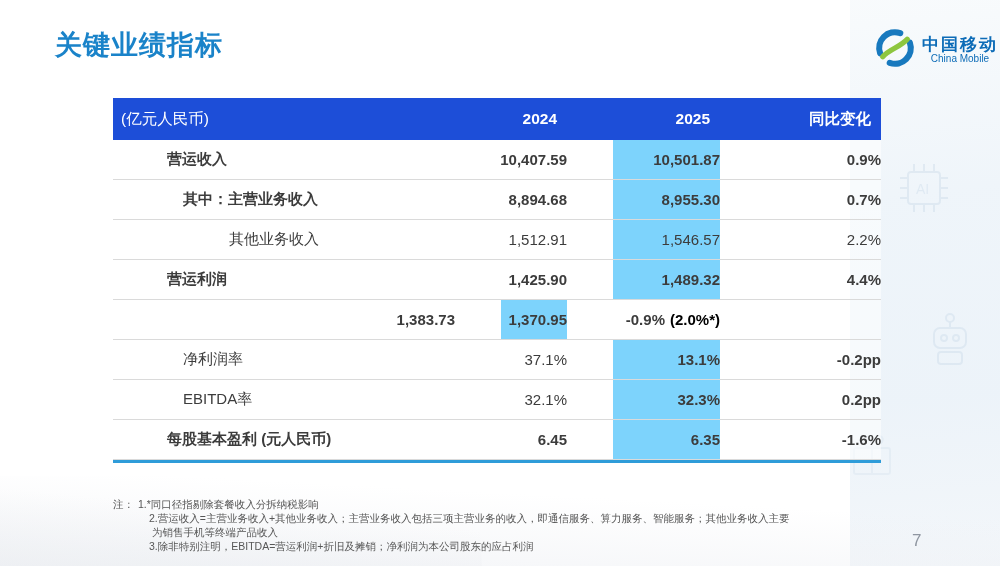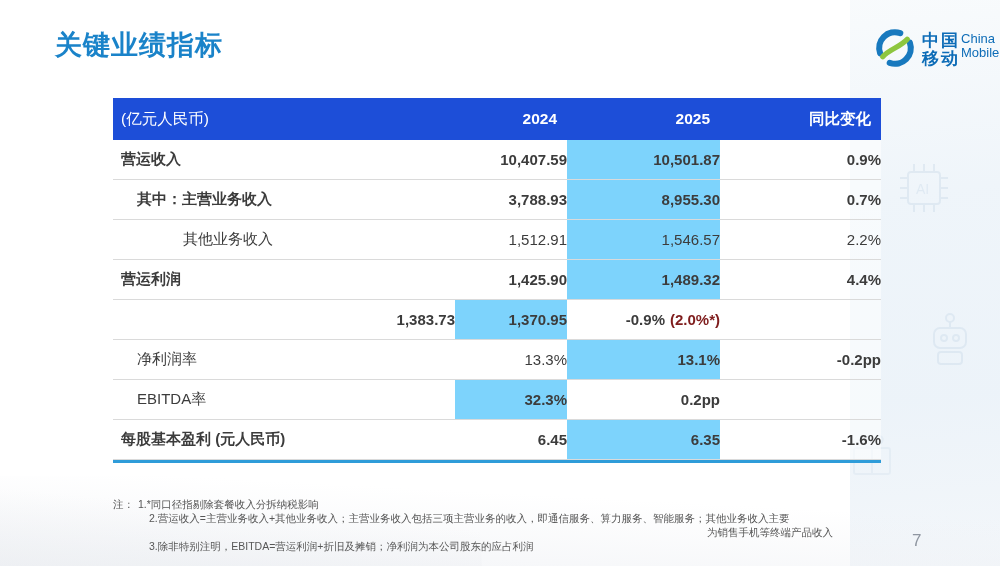--- a/index.html
+++ b/index.html
@@ -27,56 +27,56 @@
   }
   .wm{position:absolute;opacity:.35;pointer-events:none;}
   .wm svg{display:block;}
 
   
   .title{
     position:absolute;left:55px;top:27px;
     font-size:27px;font-weight:bold;color:#1a83c9;letter-spacing:1px;
   }
   .logo{position:absolute;left:874px;top:27px;display:flex;align-items:center;gap:6px;}
-  .logo-text{display:flex;flex-direction:row;line-height:1.05;}
+  .logo-text{display:flex;flex-direction:column;line-height:1.05;text-align:center;}
   .logo-zh{font-size:17px;font-weight:bold;color:#0d6cb7;letter-spacing:2px;}
-  .logo-en{font-size:13px;color:#0d6cb7;}
+  .logo-en{font-size:10px;color:#0d6cb7;}
 
   
   .table{position:absolute;left:113px;top:98px;width:768px;}
   .thead,.tr{display:grid;grid-template-columns:342px 112px 153px 161px;}
   .thead{
     height:42px;background:#1d4ed8;color:#ffffff;align-items:center;
     font-size:15.5px;
   }
   .thead .h-unit{padding-left:8px;font-weight:400;}
   .thead .h-num{text-align:right;padding-right:10px;font-weight:bold;}
   .tr{
     height:39px;align-items:stretch;border-bottom:1px solid #dadada;
     font-size:15px;color:#3c3c3c;background:rgba(255,255,255,.55);
   }
   .tr:last-of-type{border-bottom:none;}
-  .td{display:flex;align-items:center;}
+  .td{display:flex;align-items:center;margin-left:46px;}
   .td.label{padding-left:8px;font-weight:bold;}
   .td.label.i1{padding-left:24px;}
   .td.label.i2{padding-left:70px;}
   .td.num{justify-content:flex-end;padding-right:0;font-weight:bold;}
   .td.hl{background:#7dd3fc;}
   .td.reg{font-weight:400;}
-  .gold{color:#7f1d1d;margin-left:5px;font-weight:bold;}
+  .gold{color:#000000;margin-left:5px;font-weight:bold;}
   .bottom-line{height:3px;background:#2f9cd9;}
 
   
   .notes{
     position:absolute;left:113px;top:498px;width:720px;
     font-size:10.5px;color:#565656;line-height:1.33;
   }
   .note-prefix{margin-right:4px;}
   .note-indent{margin-left:36px;}
-  .note-indent2{margin-left:39px;text-align:right;}
+  .note-indent2{margin-left:39px;}
 
   .page-num{
     position:absolute;left:912px;top:531px;
     font-size:17px;color:#8f96a1;
   }
 </style>
 </head>
 <body>
 
 <div class="bg-right"></div>
@@ -134,21 +134,21 @@
 
   <div class="tr">
     <div class="td label">营运收入</div>
     <div class="td num">10,407.59</div>
     <div class="td num hl">10,501.87</div>
     <div class="td num">0.9%</div>
   </div>
 
   <div class="tr">
     <div class="td label i1">其中：主营业务收入</div>
-    <div class="td num">3,788.93</div>
+    <div class="td num">8,894.68</div>
     <div class="td num hl">8,955.30</div>
     <div class="td num">0.7%</div>
   </div>
 
   <div class="tr">
     <div class="td label i2 reg">其他业务收入</div>
     <div class="td num reg">1,512.91</div>
     <div class="td num hl reg">1,546.57</div>
     <div class="td num reg">2.2%</div>
   </div>
@@ -164,28 +164,29 @@
     <div class="td num">1,383.73</div>
     <div class="td num hl">1,370.95</div>
     <div class="td num">
       <span>-0.9%</span>
       <span class="gold">(2.0%*)</span>
     </div>
   </div>
 
   <div class="tr">
     <div class="td label i1 reg">净利润率</div>
-    <div class="td num reg">13.3%</div>
+    <div class="td num reg">37.1%</div>
     <div class="td num hl">13.1%</div>
     <div class="td num">-0.2pp</div>
   </div>
 
 
   <div class="tr">
     <div class="td label i1 reg">EBITDA率</div>
+    <div class="td num reg">32.1%</div>
     <div class="td num hl">32.3%</div>
     <div class="td num">0.2pp</div>
   </div>
 
   <div class="tr">
     <div class="td label">每股基本盈利 (元人民币)</div>
     <div class="td num">6.45</div>
     <div class="td num hl">6.35</div>
     <div class="td num">-1.6%</div>
   </div>

